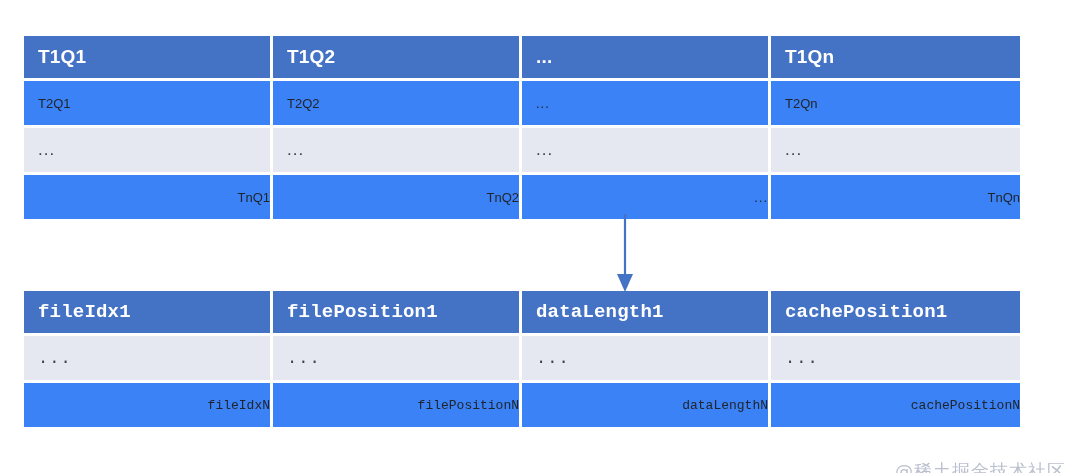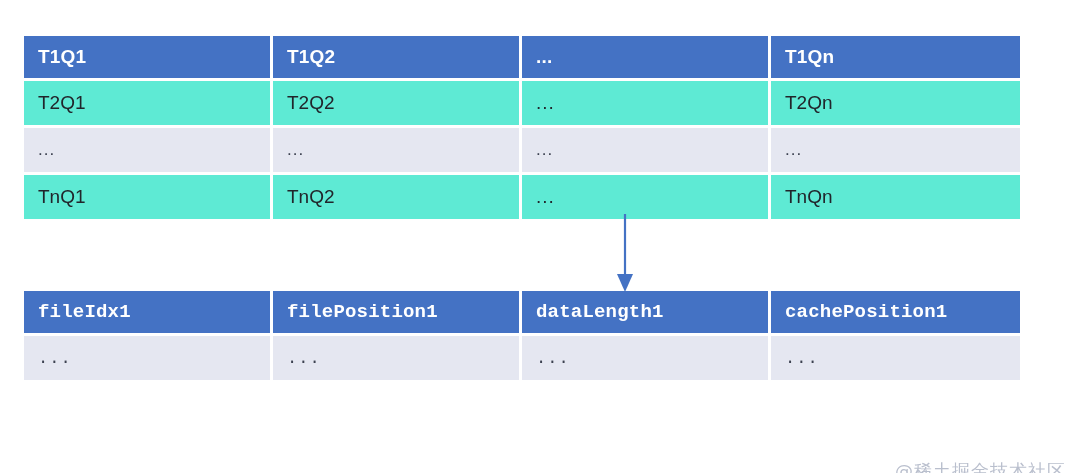--- a/index.html
+++ b/index.html
@@ -31,34 +31,34 @@
   }
   .grid-table td {
     padding: 0 0 0 14px;
     vertical-align: middle;
     white-space: nowrap;
     overflow: hidden;
     border-right: 3px solid #ffffff;
     border-bottom: 3px solid #ffffff;
   }
   .grid-table td:last-child { border-right: none; }
-  .grid-table tr:last-child td { border-bottom: none; }
+  .grid-table tr:last-child td { border-bottom: none; text-align: right; }
 
   .row-header td {
     background: #4472c4;
     color: #ffffff;
     font-weight: bold;
     font-size: 19px;
     height: 42px;
     letter-spacing: 0.2px;
   }
   .row-dark td {
-    background: #5eead4;
+    background: #3b82f6;
     color: #21252b;
-    font-size: 19px;
+    font-size: 13px;
     height: 44px;
   }
   .row-light td {
     background: #e5e7f1;
     color: #21252b;
     font-size: 19px;
     height: 44px;
   }
   .row-ellipsis td {
     font-size: 17px;
@@ -164,18 +164,24 @@
         <td>filePosition1</td>
         <td>dataLength1</td>
         <td>cachePosition1</td>
       </tr>
       <tr class="row-light row-ellipsis">
         <td class="ellipsis-cell">...</td>
         <td class="ellipsis-cell">...</td>
         <td class="ellipsis-cell">...</td>
         <td class="ellipsis-cell">...</td>
       </tr>
+      <tr class="row-dark">
+        <td>fileIdxN</td>
+        <td>filePositionN</td>
+        <td>dataLengthN</td>
+        <td>cachePositionN</td>
+      </tr>
     </tbody>
   </table>
 
   <div class="watermark">@稀土掘金技术社区</div>
 
 </div>
 
 </body></html>

